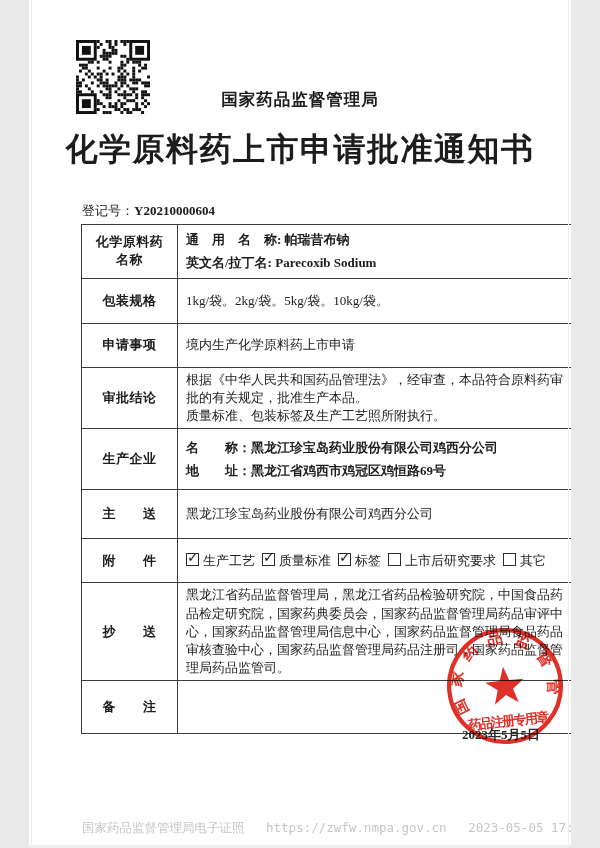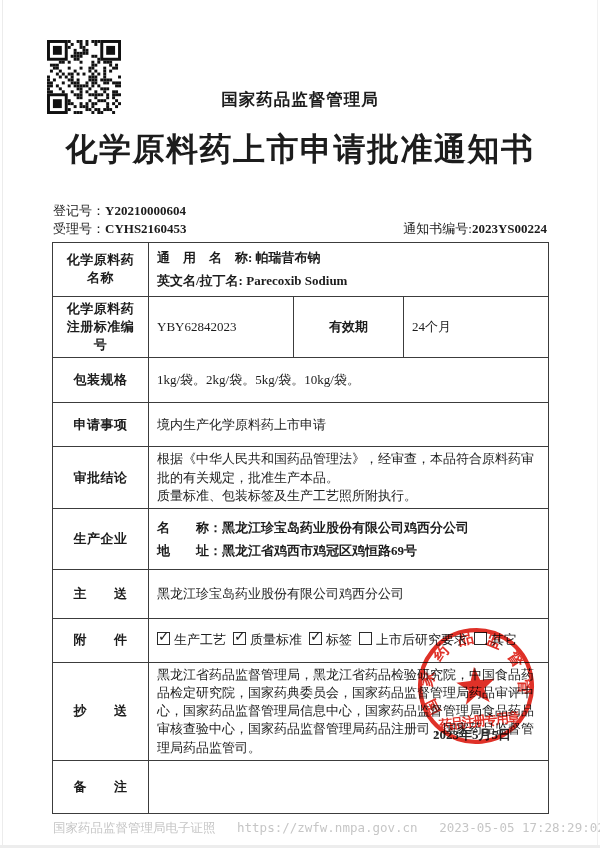--- a/index.html
+++ b/index.html
@@ -1,16 +1,16 @@
 <!DOCTYPE html>
 <html><head>
 <meta charset="utf-8">
 <style>
   html,body{margin:0;padding:0;background:#e9e9e9;}
-  .page{position:relative;width:600px;height:848px;background:#fff;margin:0 auto;
+  .page{position:relative;width:542px;height:848px;background:#fff;margin:0 auto;
         font-family:"Liberation Serif","DejaVu Serif",serif;color:#1c1c1c;overflow:hidden;}
   .edge-left{position:absolute;left:2px;top:0;bottom:0;width:1px;background:#ececec;}
   .edge-right{position:absolute;right:2px;top:0;bottom:0;width:1px;background:#f1f1f1;}
   .edge-bottom{position:absolute;left:0;right:0;bottom:0;height:3px;background:#ededed;}
 
   .qr{position:absolute;left:47px;top:40px;width:74px;height:74px;}
 
   .agency{padding-top:89px;text-align:center;font-family:"Liberation Sans","DejaVu Sans",sans-serif;
           font-weight:bold;font-size:16.5px;letter-spacing:1px;}
   .doc-title{margin-top:17px;text-align:center;font-size:32px;font-weight:bold;letter-spacing:1.5px;}
@@ -258,48 +258,38 @@
       <rect x="22" y="24" width="1" height="1" fill="#111"></rect>
     </svg>
 
   <div class="agency">国家药品监督管理局</div>
   <div class="doc-title">化学原料药上市申请批准通知书</div>
 
   <div class="meta">
     <div class="meta-row">
       <span><span>登记号：</span><b>Y20210000604</b></span>
     </div>
-    <div class="meta-row">
-      <span><span>受理号：</span><b>CYHS2160453</b></span>
-      <span><span>通知书编号:</span><b>2023YS00224</b></span>
-    </div>
   </div>
 
   <table class="doc">
     <colgroup>
         <col class="c1">
         <col class="c2">
         <col class="c3">
         <col class="c4">
       </colgroup>
     <tbody>
         <tr>
       <td class="lbl h44">化学原料药名称</td>
       <td colspan="3">
         <div class="nmline"><span>通　用　名　称:</span> <b>帕瑞昔布钠</b></div>
         <div class="nmline"><span>英文名/拉丁名:</span> <b>Parecoxib Sodium</b></div>
       </td>
     </tr>
     <tr>
-      <td class="lbl h40">化学原料药注册标准编号</td>
-      <td>YBY62842023</td>
-      <td class="ctr">有效期</td>
-      <td>24个月</td>
-    </tr>
-    <tr>
       <td class="lbl h38">包装规格</td>
       <td colspan="3">1kg/袋。2kg/袋。5kg/袋。10kg/袋。</td>
     </tr>
     <tr>
       <td class="lbl h37">申请事项</td>
       <td colspan="3">境内生产化学原料药上市申请</td>
     </tr>
     <tr>
       <td class="lbl h37">审批结论</td>
       <td colspan="3" class="small">

